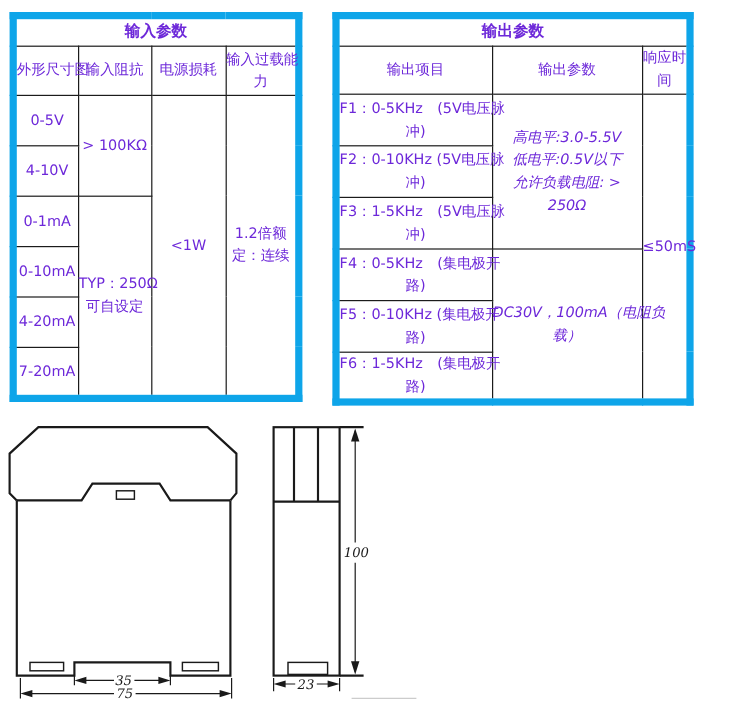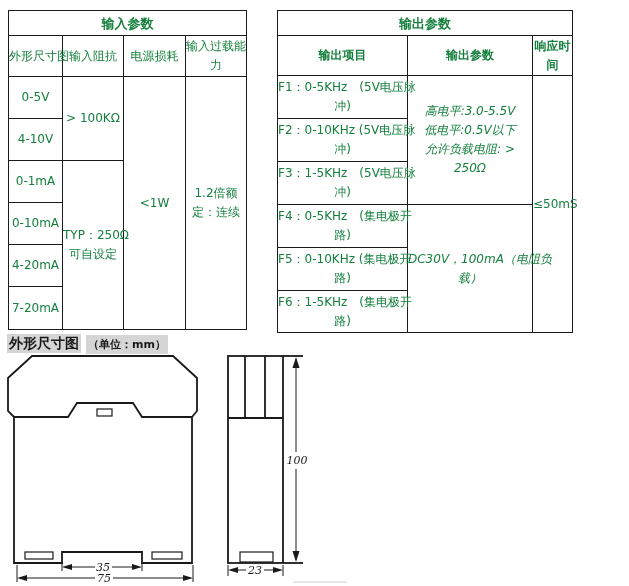--- a/index.html
+++ b/index.html
@@ -8,39 +8,39 @@
     width: 629px; height: 586px;
     background: #ffffff;
     font-family: "DejaVu Sans", sans-serif;
     color: #1a1a1a;
     overflow: hidden;
   }
   table.spec {
     position: absolute;
     border-collapse: collapse;
     table-layout: fixed;
-    border: 1px solid #0ea5e9;
+    border: 6px solid #0ea5e9;
     font-size: 12px;
-    color: #15803d;
+    color: #6d28d9;
   }
   table.spec td {
     border: 1px solid #1b1b1b;
     padding: 0;
     text-align: center;
     vertical-align: middle;
     white-space: pre;
     line-height: 19px;
     overflow: visible;
   }
   #input-table  { left: 8px;  top: 10px; width: 238px; }
   #output-table { left: 277px; top: 10px; width: 295px; border-radius: 22px; }
   .tbl-title { font-weight: bold; font-size: 13px; line-height: 15px; }
   .chdr { line-height: 18px; }
   .r25 { height: 25px; }
-  .r40 { height: 40px; font-weight: bold; }
+  .r40 { height: 40px; }
   .r41 { height: 41px; }
   .r42 { height: 42px; padding-left: 12px; }
   .r43 { height: 43px; }
   .left { text-align: left; }
   .pad1 { padding-left: 1px; }
   .pad2 { padding-left: 2px; }
   .pad7 { padding-left: 7px; margin-left: 20px; }
   .lh22 { line-height: 22px; font-style: italic; }
   .lh23 { line-height: 23px; }
   .lh25 { line-height: 25px; }
@@ -165,23 +165,20 @@
         <td class="left pad1">F5：0-10KHz (集电极开
 路)</td>
       </tr>
       <tr class="r42">
         <td class="left pad1">F6：1-5KHz　(集电极开
 路)</td>
       </tr>
     </tbody>
   </table>
 
-  <div class="section-title">
-    <span class="main">外形尺寸图</span><span class="unit">（单位：mm）</span>
-  </div>
 
   <svg id="drawing" width="629" height="256" viewBox="0 330 629 256">
 
     <g stroke="#1a1a1a" fill="none" stroke-width="1.8">
       <path d="M14 417 L8 411 L8 378 L32 356 L173 356 L197 378 L197 411 L192 417"></path>
       <path d="M14 417 L68 417 L77 403 L133 403 L142 417 L192 417"></path>
       <path d="M14 417 L14 563 L62 563 L62 552 L142 552 L142 563 L192 563 L192 417"></path>
       <rect x="97" y="409" width="15" height="7" stroke-width="1.2"></rect>
       <rect x="25" y="552" width="28" height="7" stroke-width="1.2"></rect>
       <rect x="152" y="552" width="30" height="7" stroke-width="1.2"></rect>

